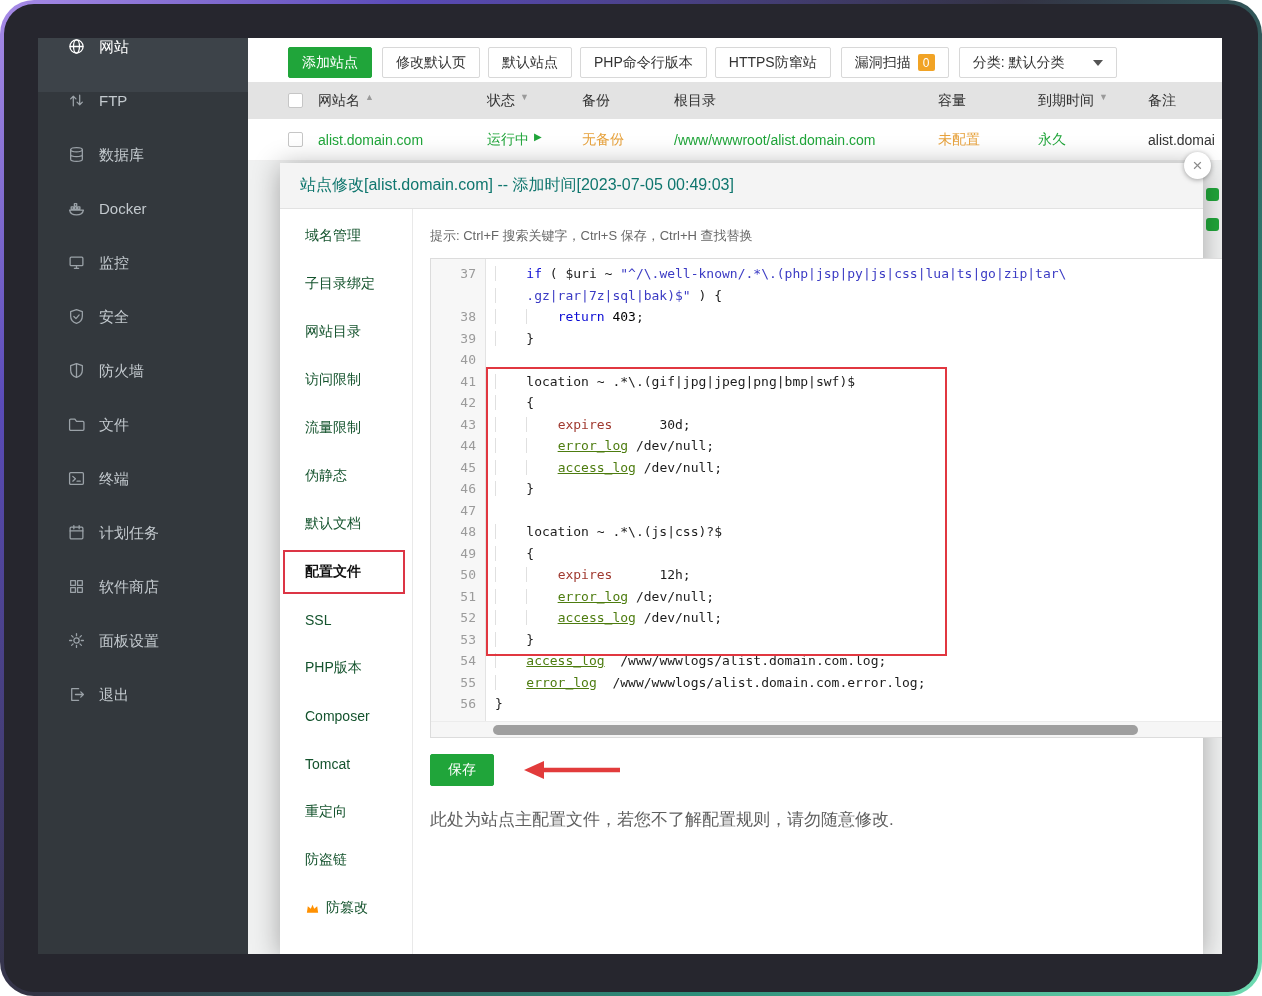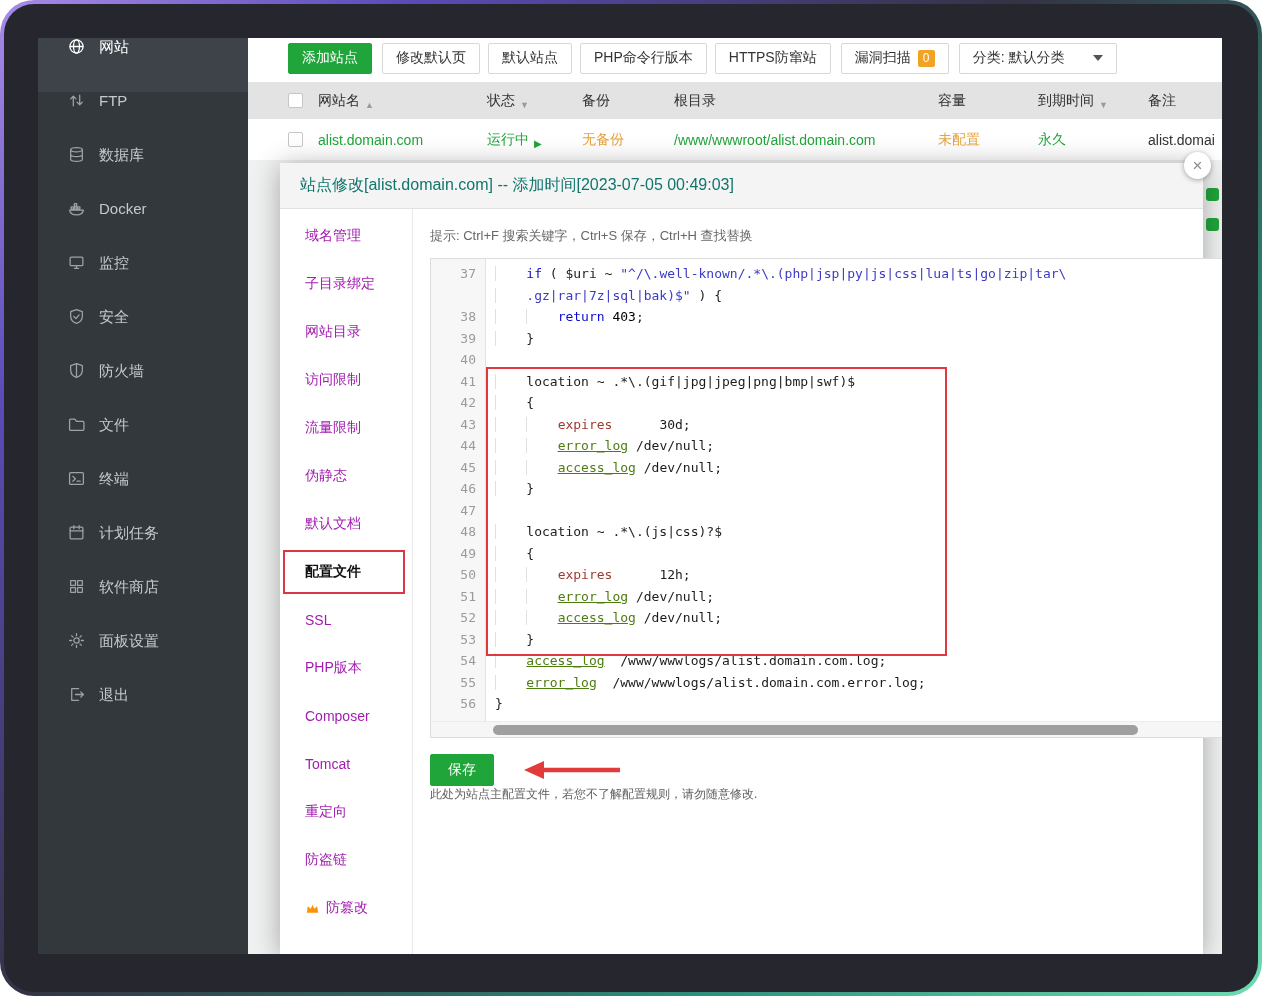--- a/index.html
+++ b/index.html
@@ -15,49 +15,49 @@
   
   .sidebar{position:absolute;left:0;top:0;width:210px;height:100%;background:#33383d}
   .sb-item{display:flex;align-items:flex-start;height:54px;padding-left:30px;color:#c3c9ce;font-size:15px;cursor:pointer}
   .sb-item.active{background:#3d4349;color:#fff}
   .sb-icon{width:17px;height:17px;margin-right:14px;display:inline-flex;color:#9ba2a8}
   .sb-item.active .sb-icon{color:#fff}
   .sb-icon svg{width:17px;height:17px;fill:none;stroke:currentColor;stroke-width:1.2;stroke-linecap:round;stroke-linejoin:round}
 
   
   .main{position:absolute;left:210px;top:0;right:0;bottom:0;background:#fff}
-  .toolbar{position:absolute;left:0;top:0;right:0;height:40px;display:flex;align-items:center;padding-left:40px;gap:10px}
+  .toolbar{position:absolute;left:0;top:0;right:0;height:40px;display:flex;align-items:flex-end;padding-left:40px;gap:10px}
   .btn{height:31px;padding:0 13px;background:#fff;border:1px solid #d8d8d8;border-radius:2px;font-size:14px;color:#333;cursor:pointer;font-family:inherit;display:inline-flex;align-items:center;white-space:nowrap}
   .btn-green{background:#20a53a;border-color:#20a53a;color:#fff}
   .tb-group{display:inline-flex;gap:8px}
   .badge{margin-left:7px;background:#f1a325;color:#fff;font-size:12px;min-width:17px;height:17px;border-radius:2px;display:inline-flex;align-items:center;justify-content:center;padding:0 3px}
   .btn-cat{min-width:158px;justify-content:space-between}
   .caret{width:0;height:0;border-left:5px solid transparent;border-right:5px solid transparent;border-top:6px solid #545454;margin-left:22px}
 
   .thead{position:absolute;left:0;top:44px;right:0;height:37px;background:#e3e3e3;display:flex;align-items:center;padding-left:40px;font-size:14px;color:#313131}
-  .cell{display:inline-flex;align-items:flex-end;white-space:nowrap}
+  .cell{display:inline-flex;align-items:flex-start;white-space:nowrap}
   .c0{width:30px}
   .h1{width:169px}.h2{width:95px}.h3{width:92px}.h4{width:264px}.h5{width:100px}.h6{width:110px}.h7{flex:1;overflow:hidden}
   .sort{font-size:9px;color:#9a9a9a;margin-left:5px}
   .checkbox{width:15px;height:15px;border:1px solid #c6c6c6;background:#fff;border-radius:2px;display:inline-block;cursor:pointer}
   .trow{position:absolute;left:0;top:81px;right:0;height:42px;background:#fff;display:flex;align-items:center;padding-left:40px;font-size:14px;border-bottom:1px solid #f0f0f0}
   .green{color:#20a53a;text-decoration:none;cursor:pointer}
   .orange{color:#e7a23c}
   .dark{color:#333}
   .play{font-size:10px;margin-left:5px;color:#20a53a}
   .content-bg{position:absolute;left:0;top:123px;right:0;bottom:0;background:#f0f1f1}
   .remnant{position:absolute;width:13px;height:13px;border-radius:3px;background:#20a53a}
 
   
   .modal{position:absolute;left:242px;top:125px;width:923px;height:calc(100% - 125px);background:#fff;box-shadow:0 3px 26px rgba(0,0,0,.32)}
   .modal-header{position:absolute;left:0;top:0;right:0;height:46px;background:#f4f4f4;border-bottom:1px solid #e2e2e2;display:flex;align-items:center;padding-left:20px}
   .modal-title{font-size:16px;color:#0f766e}
   .modal-close{position:absolute;right:-8px;top:-11px;width:27px;height:27px;border-radius:50%;background:#fff;border:none;box-shadow:0 1px 5px rgba(0,0,0,.35);color:#8a8a8a;font-size:17px;cursor:pointer;display:flex;align-items:center;justify-content:center;z-index:5}
   .modal-nav{position:absolute;left:0;top:46px;width:133px;bottom:0;border-right:1px solid #e9e9e9;padding-top:3px;background:#fff}
-  .tab{position:relative;height:48px;display:flex;align-items:center;padding-left:25px;font-size:14px;color:#a21caf;cursor:pointer}
+  .tab{position:relative;height:48px;display:flex;align-items:center;padding-left:25px;font-size:14px;color:#14532d;cursor:pointer}
   .tab.active{font-weight:bold;color:#111}
   .tab-annotation{position:absolute;left:3px;right:7px;top:2px;bottom:2px;border:2px solid #dc3545;pointer-events:none}
   .crown{display:inline-flex;margin-right:6px}
   .crown svg{width:15px;height:15px;fill:#ff9102}
   .modal-body{position:absolute;left:134px;top:46px;right:0;bottom:0;padding:18px 0 0 16px;background:#fff}
   .tip{font-size:13px;color:#676767}
 
   
   .editor{position:relative;margin-top:13px;width:902px;height:480px;border:1px solid #dcdcdc;background:#fff;cursor:text}
   .gutter-bg{position:absolute;left:0;top:0;width:55px;bottom:16px;background:#f7f7f7;border-right:1px solid #e3e3e3}
@@ -74,21 +74,21 @@
   .tk-p{color:#1c1c1c}
   .red-box{position:absolute;left:55px;top:108px;width:461px;height:289px;border:2px solid #e13740;z-index:3;pointer-events:none}
   .vsb{position:absolute;right:0;top:0;width:13px;bottom:16px;background:#fafafa;border-left:1px solid #eee;cursor:pointer}
   .vsb-thumb{position:absolute;left:2px;width:8px;top:60%;height:24%;background:#c4c4c4;border-radius:4px}
   .hsb{position:absolute;left:0;right:13px;bottom:0;height:16px;background:#f6f6f6;border-top:1px solid #ececec;cursor:pointer}
   .hsb-thumb{position:absolute;left:62px;width:645px;top:3px;height:10px;background:#9f9f9f;border-radius:5px}
 
   .save-row{margin-top:16px;display:flex;align-items:center}
   .save{height:32px;padding:0 17px;font-size:14px}
   .arrow{margin-left:26px}
-  .note{font-size:12px;color:#5f5f5f}
+  .note{margin-top:22px;font-size:17px;color:#5f5f5f}
 </style>
 </head>
 <body>
 
 <div class="glow"></div>
 <div class="frame"></div>
 
 <div class="screen">
 
   <aside class="sidebar">

